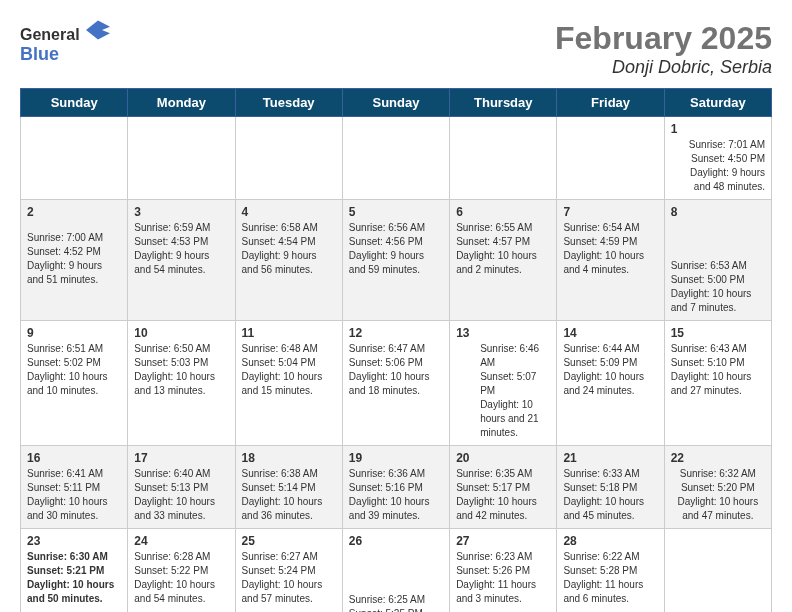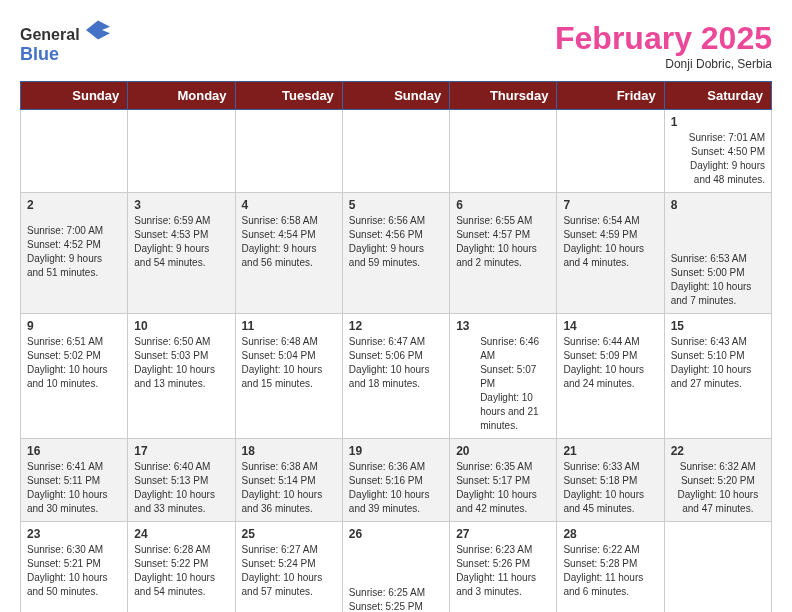--- a/index.html
+++ b/index.html
@@ -34,38 +34,39 @@
       width: 24px;
       height: 20px;
       margin-left: 2px;
     }
     .title-block {
       text-align: right;
     }
     .calendar-title {
       font-size: 32px;
       font-weight: bold;
-      color: #ec4899;
+      color: #737373;
     }
     .calendar-subtitle {
-      font-size: 12px;
+      font-size: 18px;
       color: #333;
+      font-style: italic;
     }
     .calendar {
       width: 100%;
       border-collapse: collapse;
       border: 1px solid #ccc;
     }
     .calendar th {
-      background: #7f1d1d;
+      background: #0c4a6e;
       color: #fff;
       font-size: 13px;
       font-weight: bold;
       padding: 6px 8px;
-      text-align: right;
+      text-align: center;
       border: 1px solid #3a5fa0;
     }
     .calendar td {
       width: calc(100% / 7);
       vertical-align: top;
       border: 1px solid #ccc;
       padding: 5px 6px;
       min-height: 80px;
       background: #fff;
       font-size: 10px;
@@ -267,21 +268,21 @@
         <td>
           <span class="day-number">22</span>
           <div class="day-info" style="white-space: pre-line; text-align: center;">Sunrise: 6:32 AM
 Sunset: 5:20 PM
 Daylight: 10 hours and 47 minutes.</div>
         </td>
       </tr>
       <tr>
         <td>
           <span class="day-number">23</span>
-          <div class="day-info" style="white-space: pre-line;">Sunrise: 6:30 AM
+          <div class="day-info" style="white-space: pre-line; font-weight: bold;">Sunrise: 6:30 AM
 Sunset: 5:21 PM
 Daylight: 10 hours and 50 minutes.</div>
         </td>
         <td>
           <span class="day-number">24</span>
           <div class="day-info" style="white-space: pre-line;">Sunrise: 6:28 AM
 Sunset: 5:22 PM
 Daylight: 10 hours and 54 minutes.</div>
         </td>
         <td>

